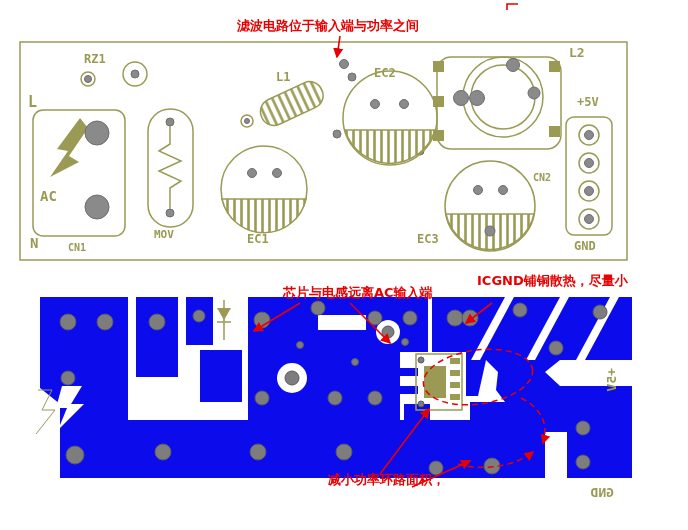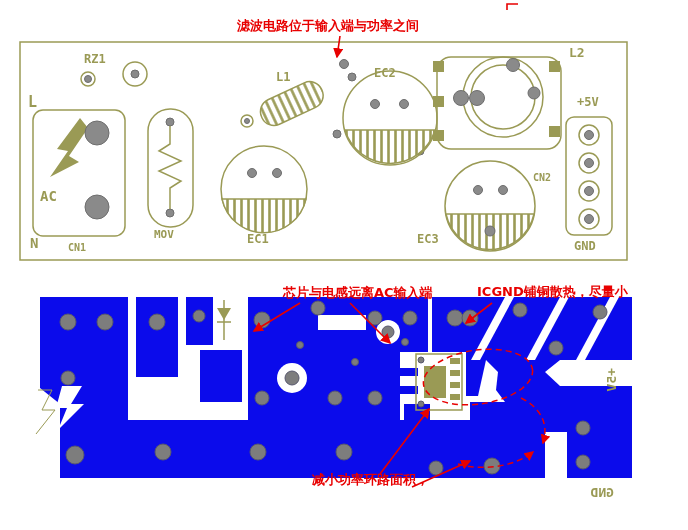--- a/index.html
+++ b/index.html
@@ -205,18 +205,18 @@
       <line x1="380" y1="474" x2="429" y2="409" class="rl" marker-end="url(#arr)"></line>
       <line x1="412" y1="487" x2="470" y2="461" class="rl" marker-end="url(#arr)"></line>
       <ellipse cx="478" cy="377" rx="55" ry="27" transform="rotate(-8 478 377)" class="rd"></ellipse>
       <path d="M521,398 C541,408 549,424 543,443" class="rd" marker-end="url(#arr)"></path>
       <path d="M458,464 C482,471 514,467 533,452" class="rd" marker-end="url(#arr)"></path>
     </g>
   </svg>
 
   <div class="annotation" style="left:237px;top:18px">滤波电路位于输入端与功率之间</div>
   <div class="annotation" style="left:283px;top:285px">芯片与电感远离AC输入端</div>
-  <div class="annotation" style="left:477px;top:284px">ICGND铺铜散热，尽量小</div>
-  <div class="annotation" style="left:312px;top:472px">
+  <div class="annotation" style="left:477px;top:273px">ICGND铺铜散热，尽量小</div>
+  <div class="annotation" style="left:328px;top:472px">
     <div>减小功率环路面积，</div>
   </div>
 
 </div>
 
 </body></html>

